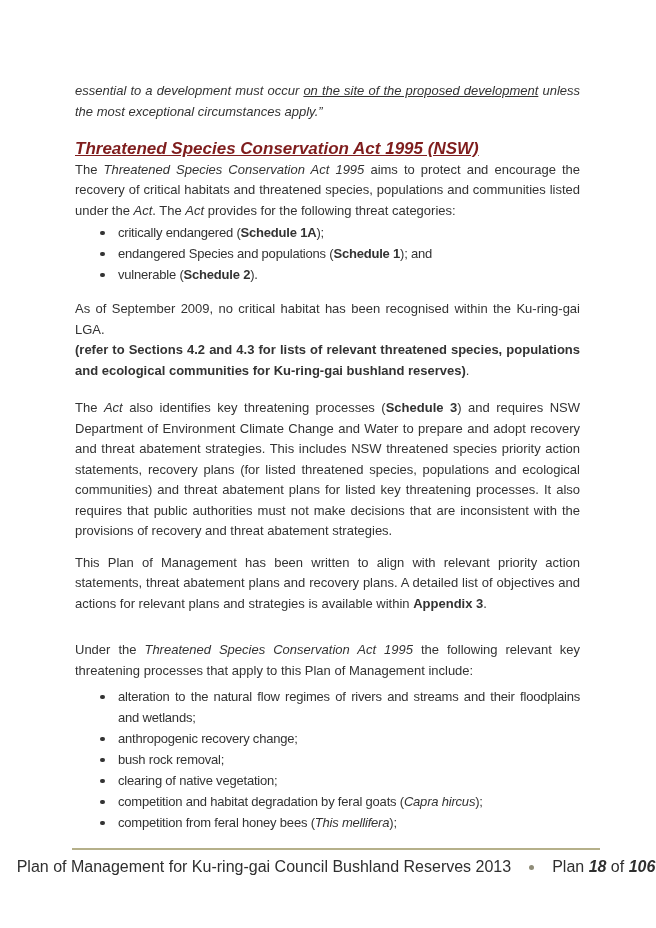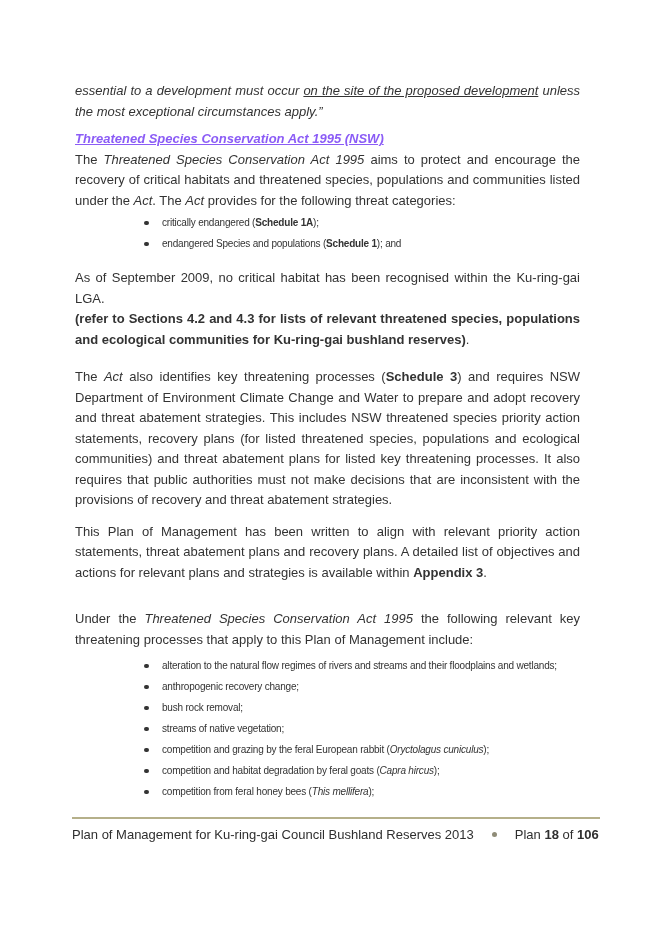--- a/index.html
+++ b/index.html
@@ -6,80 +6,80 @@
   body{
     width:656px;height:928px;overflow:hidden;background:#ffffff;
     font-family:"Liberation Sans","DejaVu Sans",sans-serif;
     color:#333333;
   }
   .content{padding:81px 76px 0 75px;}
   p{margin:0;font-size:13px;line-height:20.5px;}
   .justify{text-align:justify;}
   .quote{font-style:italic;}
   .heading{
-    margin:7px 0 0;font-size:13px;line-height:20.5px;
-    font-weight:bold;font-style:italic;text-decoration:underline;color:#8b5cf6;
+    margin:17px 0 0;font-size:17px;line-height:20.5px;
+    font-weight:bold;font-style:italic;text-decoration:underline;color:#7f1d1d;
   }
   ul{margin:1px 0 0;padding:0 0 0 43px;list-style:none;}
   li{
-    position:relative;font-size:10px;line-height:21px;
-    letter-spacing:-0.2px;text-align:justify;margin-left:44px;
+    position:relative;font-size:13px;line-height:21px;
+    letter-spacing:-0.2px;text-align:justify;
   }
   li::before{
     content:"";position:absolute;left:-18px;top:8.5px;
     width:4.5px;height:4.5px;border-radius:50%;background:#333333;
   }
   .asof{margin-top:14px;}
   .key{margin-top:17px;}
   .plan{margin-top:11px;}
   .ktp-intro{margin-top:26px;}
   .list-2{margin-top:5px;}
   footer{margin-top:15px;padding-left:72px;}
   .rule{width:528px;height:2px;background:#b5b08a;}
   .footer-row{
-    width:528px;display:flex;align-items:center;justify-content:flex-start;
-    gap:18px;margin-top:8px;font-size:13px;color:#2f2f2f;white-space:nowrap;
+    width:528px;display:flex;align-items:center;justify-content:center;
+    gap:18px;margin-top:8px;font-size:16px;color:#2f2f2f;white-space:nowrap;
   }
   .dot{width:5px;height:5px;border-radius:50%;background:#8f8c78;flex:0 0 auto;}
   .seg-b{font-weight:bold;}
   .seg-i{font-style:italic;}
   .seg-u{text-decoration:underline;}
-  b{font-weight:bold;}
+  b{font-weight:bold;font-style:italic;}
 </style>
 </head>
 <body>
 
 <div class="page">
   <main class="content">
 
     <p class="quote justify"><span class="seg-i">essential to a development must occur </span><span class="seg-i seg-u">on the site of the proposed development</span><span class="seg-i"> unless the most exceptional circumstances apply.”</span></p>
 
     <h2 class="heading">Threatened Species Conservation Act 1995 (NSW)</h2>
 
     <p class="justify"><span>The </span><span class="seg-i">Threatened Species Conservation Act 1995</span><span> aims to protect and encourage the recovery of critical habitats and threatened species, populations and communities listed under the </span><span class="seg-i">Act</span><span>. The </span><span class="seg-i">Act</span><span> provides for the following threat categories:</span></p>
 
     <ul class="list-1">
       <li><span>critically endangered (</span><span class="seg-b">Schedule 1A</span><span>);</span></li>
       <li><span>endangered Species and populations (</span><span class="seg-b">Schedule 1</span><span>); and</span></li>
+      <li><span>vulnerable (</span><span class="seg-b">Schedule 2</span><span>).</span></li>
     </ul>
 
     <p class="justify asof"><span>As of September 2009, no critical habitat has been recognised within the Ku-ring-gai LGA.</span><br><span class="seg-b">(refer to Sections 4.2 and 4.3 for lists of relevant threatened species, populations and ecological communities for Ku-ring-gai bushland reserves)</span><span>.</span></p>
 
     <p class="justify key"><span>The </span><span class="seg-i">Act</span><span> also identifies key threatening processes (</span><span class="seg-b">Schedule 3</span><span>) and requires NSW Department of Environment Climate Change and Water to prepare and adopt recovery and threat abatement strategies. This includes NSW threatened species priority action statements, recovery plans (for listed threatened species, populations and ecological communities) and threat abatement plans for listed key threatening processes. It also requires that public authorities must not make decisions that are inconsistent with the provisions of recovery and threat abatement strategies.</span></p>
 
     <p class="justify plan"><span>This Plan of Management has been written to align with relevant priority action statements, threat abatement plans and recovery plans. A detailed list of objectives and actions for relevant plans and strategies is available within </span><span class="seg-b">Appendix 3</span><span>.</span></p>
 
     <p class="justify ktp-intro"><span>Under the </span><span class="seg-i">Threatened Species Conservation Act 1995</span><span> the following relevant key threatening processes that apply to this Plan of Management include:</span></p>
 
     <ul class="list-2">
       <li><span>alteration to the natural flow regimes of rivers and streams and their floodplains and wetlands;</span></li>
       <li><span>anthropogenic recovery change;</span></li>
       <li><span>bush rock removal;</span></li>
-      <li><span>streams of native vegetation;</span></li>
-      <li><span>competition and grazing by the feral European rabbit (</span><span class="seg-i">Oryctolagus cuniculus</span><span>);</span></li>
+      <li><span>clearing of native vegetation;</span></li>
       <li><span>competition and habitat degradation by feral goats (</span><span class="seg-i">Capra hircus</span><span>);</span></li>
       <li><span>competition from feral honey bees (</span><span class="seg-i">This mellifera</span><span>);</span></li>
     </ul>
   </main>
 
   <footer>
     <div class="rule"></div>
     <div class="footer-row">
       <span>Plan of Management for Ku-ring-gai Council Bushland Reserves 2013</span>
       <span class="dot"></span>

